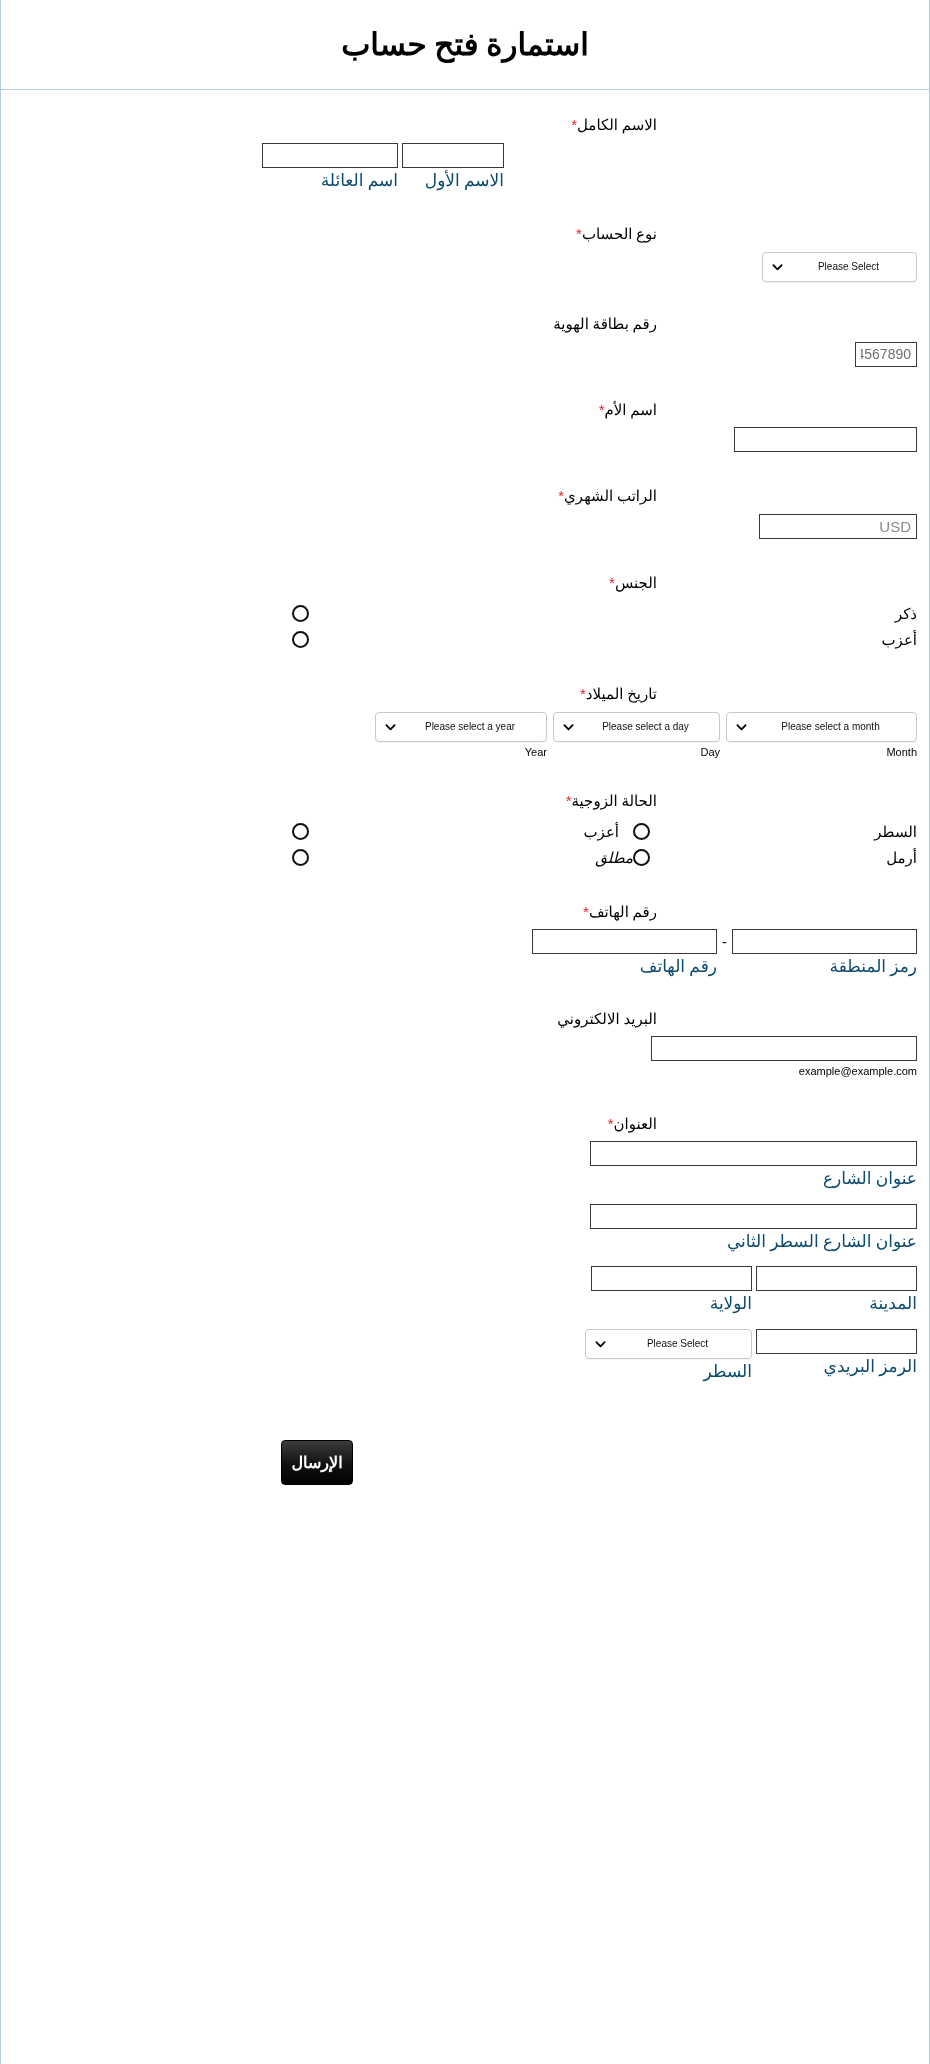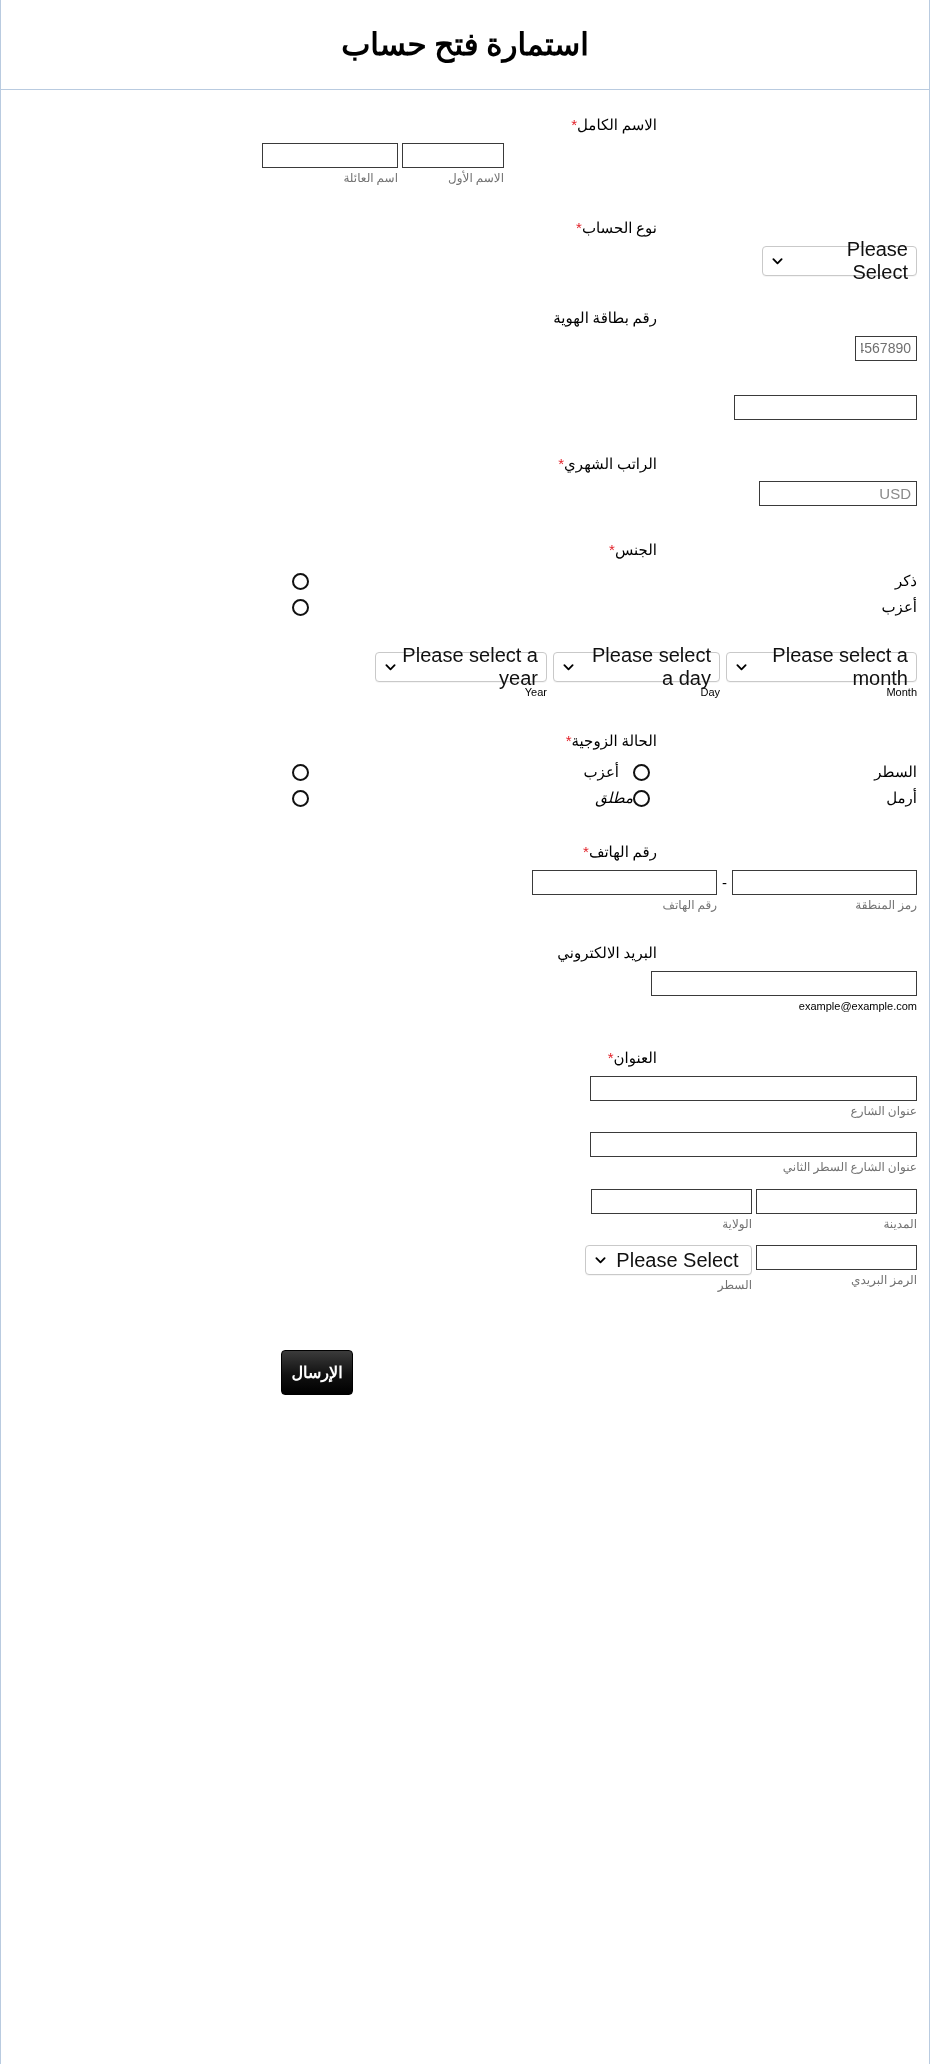--- a/index.html
+++ b/index.html
@@ -67,22 +67,22 @@
     line-height: 1.25;
   }
   .req {
     color: #e22028;
     font-size: 15px;
     font-family: "Liberation Sans", sans-serif;
   }
 
   .sublabel {
     font-family: "Liberation Serif", "DejaVu Serif", serif;
-    font-size: 12px;
-    color: #737373;
+    font-size: 17px;
+    color: #0c4a6e;
     text-align: right;
     margin-top: 3px;
     line-height: 1.2;
   }
 
   .sublabel-en {
     font-family: "Liberation Sans", sans-serif;
     font-size: 11px;
     color: #000;
     text-align: right;
@@ -108,21 +108,21 @@
   .selbox {
     border: 1px solid #c9c9c9;
     border-radius: 4px;
     background: #ffffff;
     height: 30px;
     display: flex;
     align-items: center;
     justify-content: center;
     position: relative;
     font-family: "Liberation Sans", sans-serif;
-    font-size: 20px;
+    font-size: 10px;
     color: #111;
     padding: 0 8px 0 26px;
     box-shadow: 0 1px 0 rgba(0,0,0,0.04);
     cursor: pointer;
     user-select: none;
   }
   .selbox .chev {
     position: absolute;
     left: 9px;
     top: 50%;
@@ -259,20 +259,23 @@
     <div class="field-block" style="margin-bottom:34px;">
       <div class="field-label">
         <span>رقم بطاقة الهوية</span>
       </div>
       <div class="rt" style="margin-left:261px;">
         <input class="tbox" type="text" style="width: 62px; color: rgb(111, 111, 111);" value="1234567890">
       </div>
     </div>
 
     <div class="field-block" style="margin-bottom:35px;">
+      <div class="field-label">
+        <span>اسم الأم</span><span class="req">*</span>
+      </div>
       <div class="rt" style="margin-left:261px;">
         <input class="tbox" type="text" style="width: 183px;" value="">
       </div>
     </div>
 
     <div class="field-block" style="margin-bottom:35px;">
       <div class="field-label">
         <span>الراتب الشهري</span><span class="req">*</span>
       </div>
       <div class="rt" style="margin-left:261px;">
@@ -292,20 +295,23 @@
         </div>
         <div class="radio-line">
           <div class="radio-lbl" style="width:275px;padding-left:9px;">أعزب</div>
           <div style="flex:1 1 auto;"></div>
           <div class="radio-dot" style="margin-left:30px;"></div>
         </div>
       </div>
     </div>
 
     <div class="field-block" style="margin-bottom:33px;">
+      <div class="field-label">
+        <span>تاريخ الميلاد</span><span class="req">*</span>
+      </div>
       <div class="row" style="margin-left:261px;gap:6px;">
         <div style="width:191px;">
           <div class="selbox">
             <span class="chev">
               <svg viewBox="0 0 12 12" width="11" height="11">
                   <path d="M1.5 4 L6 8.5 L10.5 4" stroke="#000" stroke-width="2" fill="none" stroke-linecap="round" stroke-linejoin="round"></path>
                 </svg>
             </span>
             <span>Please select a month</span>
           </div>

